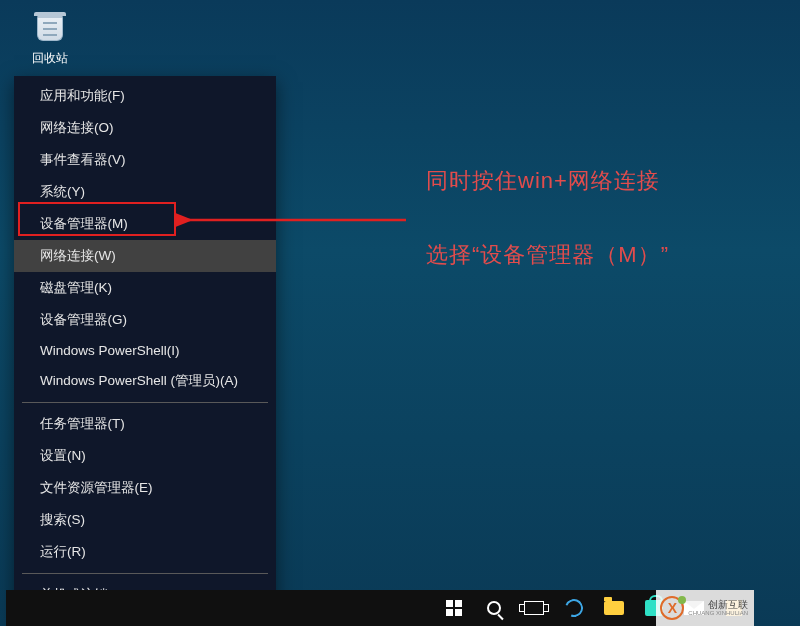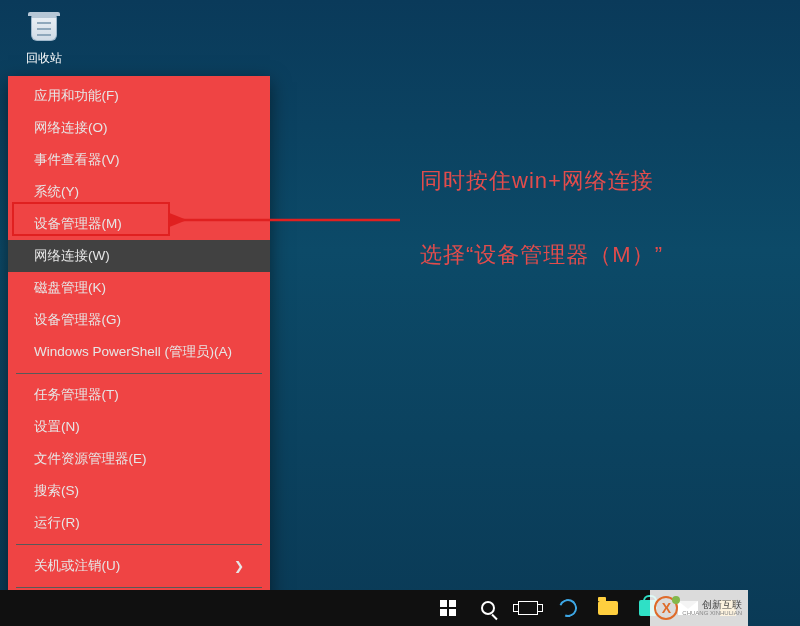--- a/index.html
+++ b/index.html
@@ -4,21 +4,21 @@
 <style>
   * { box-sizing: border-box; }
   html, body {
     margin: 0; padding: 0;
     width: 800px; height: 626px;
     overflow: hidden;
     font-family: "Microsoft YaHei", "Segoe UI", sans-serif;
     background: linear-gradient(180deg, #0a3a5a 0%, #0c4a68 40%, #0a3a56 100%);
     position: relative;
   }
-  .desktop { position: relative; width: 748px; height: 626px; }
+  .desktop { position: relative; width: 748px; height: 626px; margin-left: 6px; }
 
   .recycle-bin {
     position: absolute; top: 8px; left: 14px;
     width: 60px; text-align: center;
     color: #fff; font-size: 12px;
   }
   .recycle-bin .bin-icon {
     width: 40px; height: 40px; margin: 0 auto 2px auto;
     display: flex; align-items: center; justify-content: center;
   }
@@ -35,21 +35,21 @@
     width: 32px; height: 4px; background: #b6c7d6; border-radius: 2px 2px 0 0;
   }
   .bin-body::after {
     content: ""; position: absolute; top: 4px; left: 5px; right: 5px; height: 2px;
     background: #8fa8bc; box-shadow: 0 6px 0 #8fa8bc, 0 12px 0 #8fa8bc;
   }
 
   .winx-menu {
     position: absolute; left: 8px; top: 76px;
     width: 262px; height: 546px;
-    background: #ef4444;
+    background: #0f172a;
     color: #e6e6e6;
     font-size: 13.5px;
     padding: 4px 0;
     box-shadow: 0 6px 18px rgba(0,0,0,0.5);
   }
   .winx-menu .item {
     padding: 7px 26px;
     cursor: default;
     white-space: nowrap;
     display: flex; align-items: center; justify-content: space-between;
@@ -162,20 +162,23 @@
     <div class="item hovered">
         <span>网络连接(W)</span>
       </div>
     <div class="item">
         <span>磁盘管理(K)</span>
       </div>
     <div class="item">
         <span>设备管理器(G)</span>
       </div>
     <div class="item">
+        <span>Windows PowerShell(I)</span>
+      </div>
+    <div class="item">
         <span>Windows PowerShell (管理员)(A)</span>
       </div>
     <div class="sep"></div>
     <div class="item">
         <span>任务管理器(T)</span>
       </div>
     <div class="item">
         <span>设置(N)</span>
       </div>
     <div class="item">

